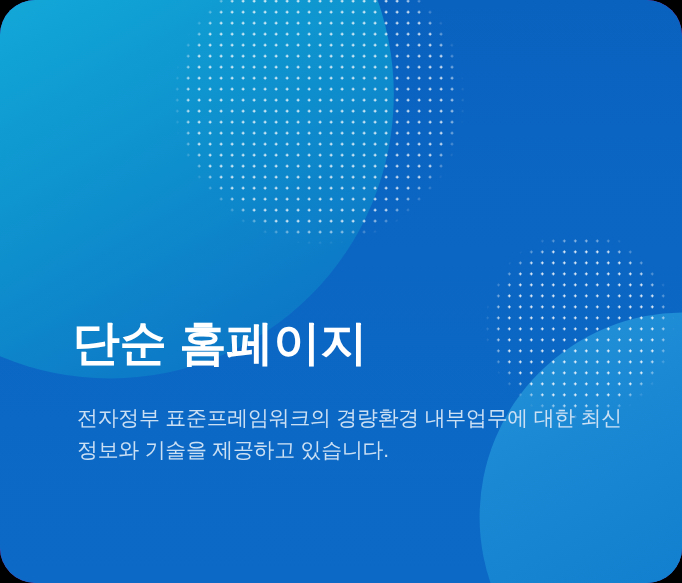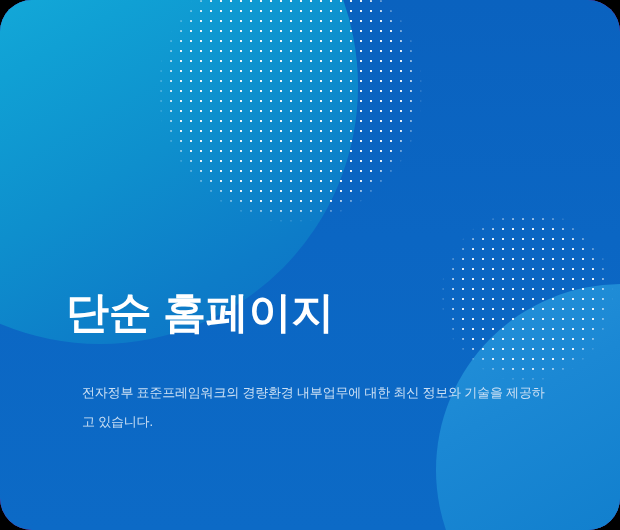--- a/index.html
+++ b/index.html
@@ -115,23 +115,23 @@
     margin: 0;
     font-size: 43px;
     line-height: 1.22;
     font-weight: 700;
     color: #FFFFFF;
     letter-spacing: -0.3px;
     white-space: nowrap;
   }
 
   .hero-subtitle {
-    margin: 16px;
+    margin: 4px;
     padding-top: 24px;
-    font-size: 13px;
+    font-size: 19px;
     line-height: 29px;
     font-weight: 400;
     color: #CCE0F4;
     max-width: 500px;
     letter-spacing: -0.2px;
   }
 </style>
 </head>
 <body>
 

